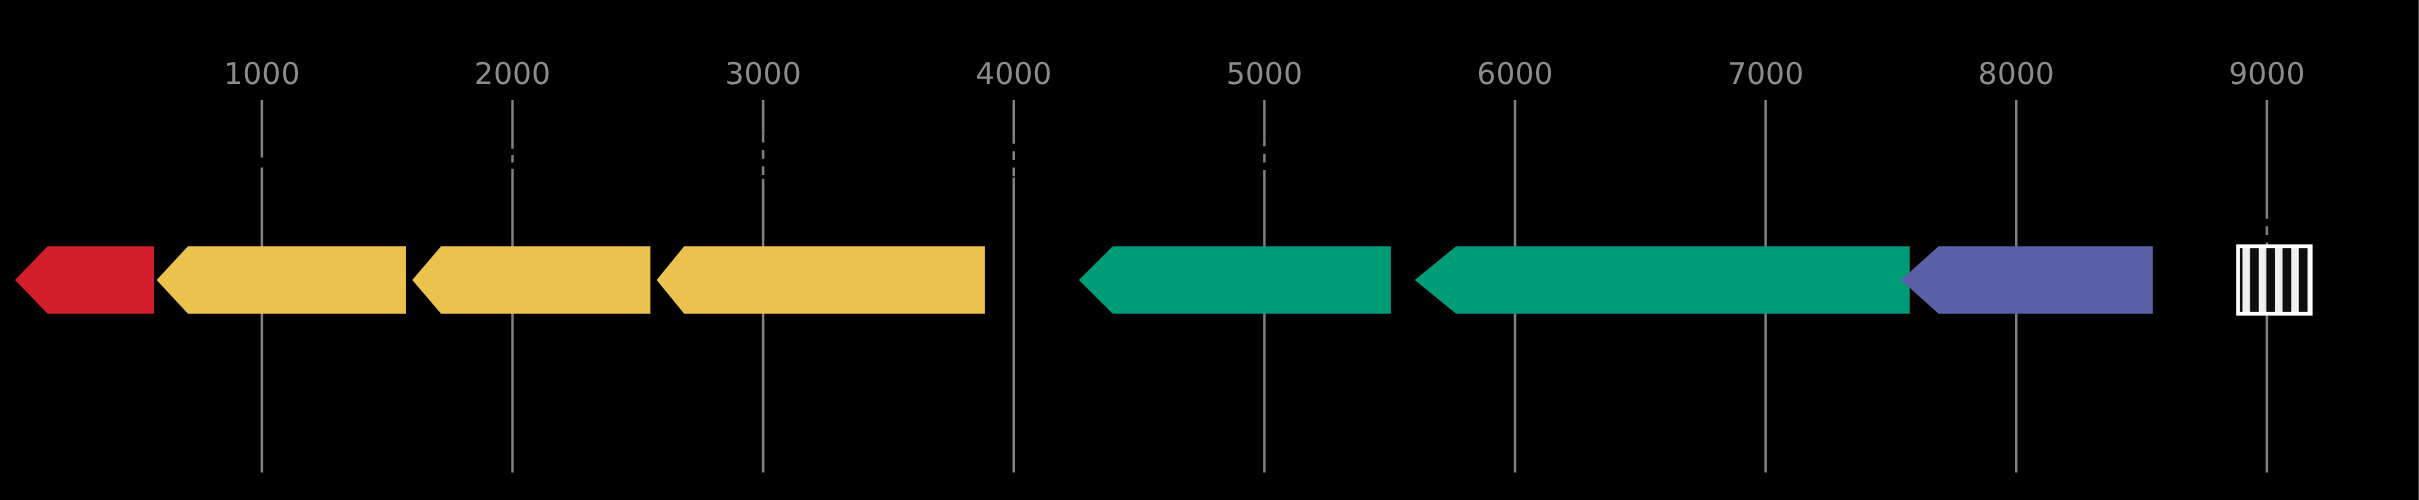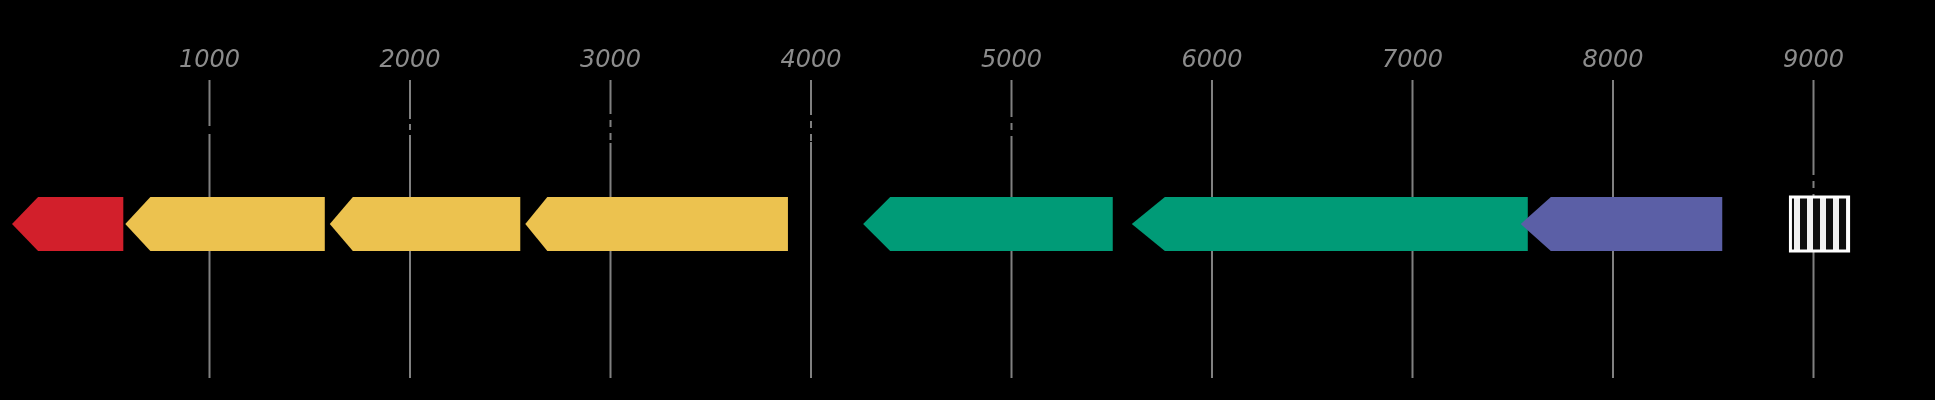--- a/index.html
+++ b/index.html
@@ -2,21 +2,20 @@
 <html><head>
 <meta charset="utf-8">
 <style>
   html,body{margin:0;padding:0;background:#000;}
   #figure{
     position:relative;
     width:1935px;height:400px;
     background:#e5e5e5;
     overflow:hidden;
     font-family:"DejaVu Sans", sans-serif;
-    font-style:italic;
   }
   svg{display:block;}
   text.tick-label{font-family:"DejaVu Sans", sans-serif;}
 </style>
 </head>
 <body>
 
 <div id="figure">
   <svg width="1935" height="400" viewBox="0 0 1935 400" xmlns="http://www.w3.org/2000/svg">
       <rect x="0" y="0" width="1935" height="400" fill="#000000"></rect>

